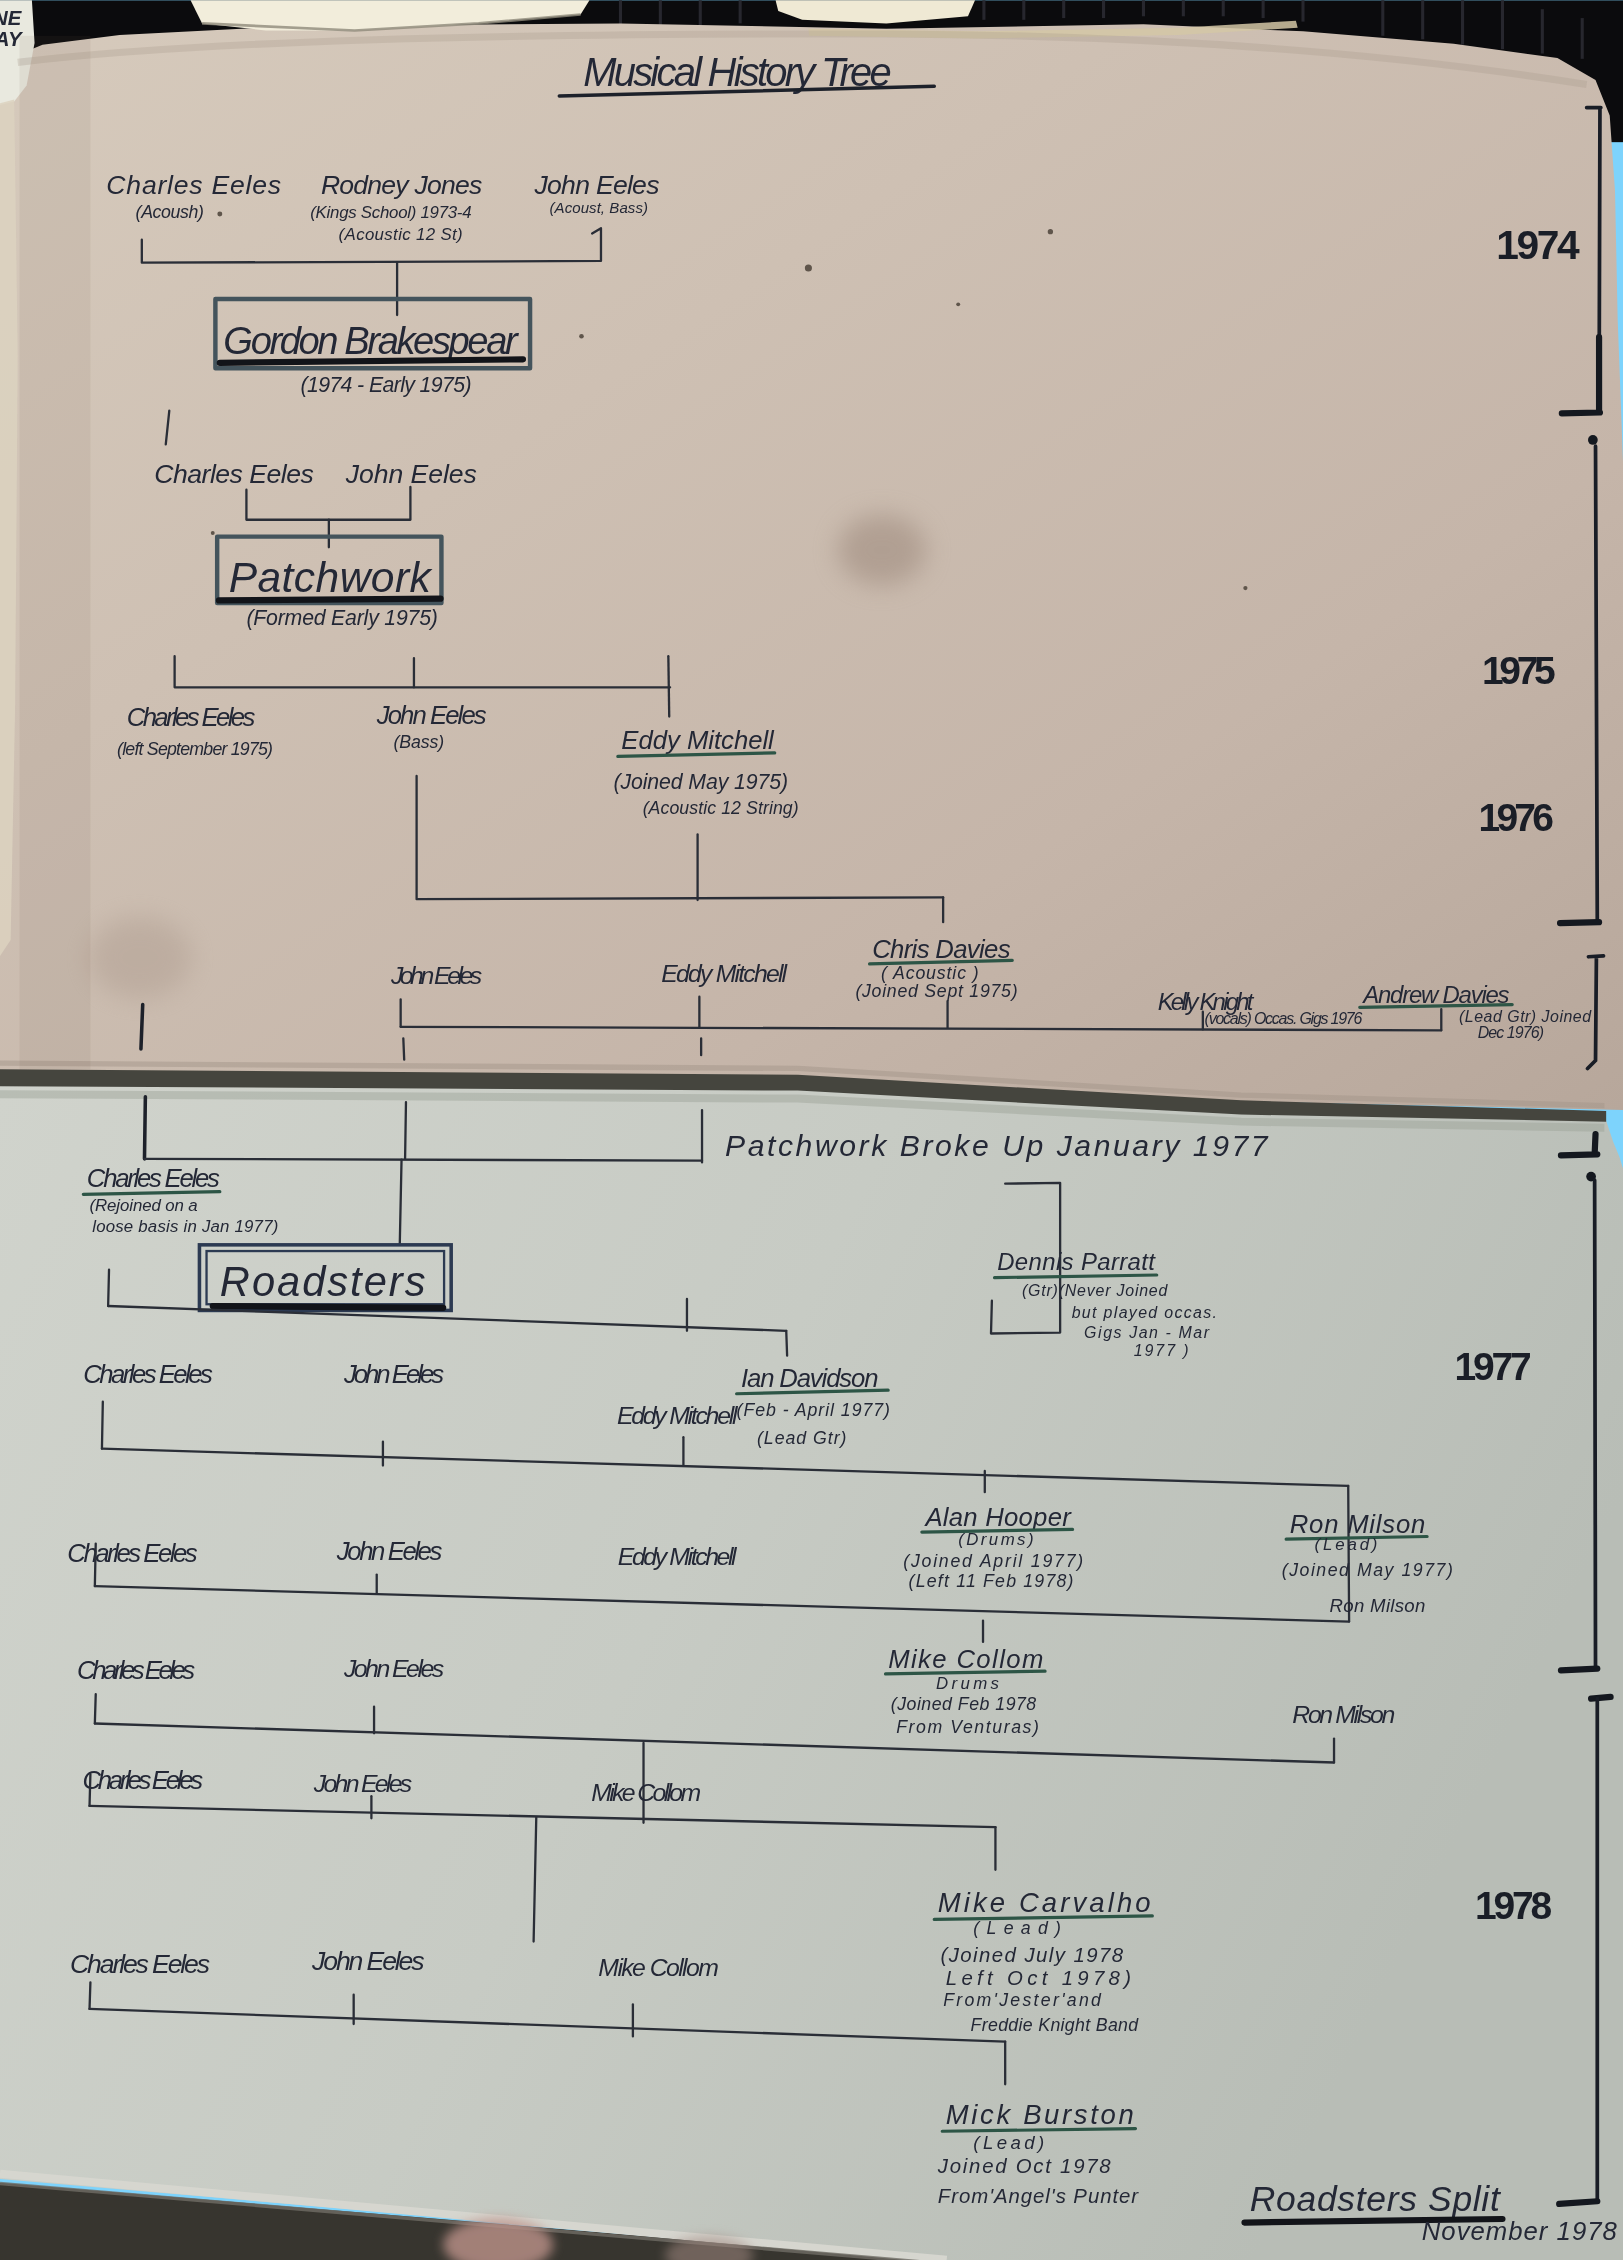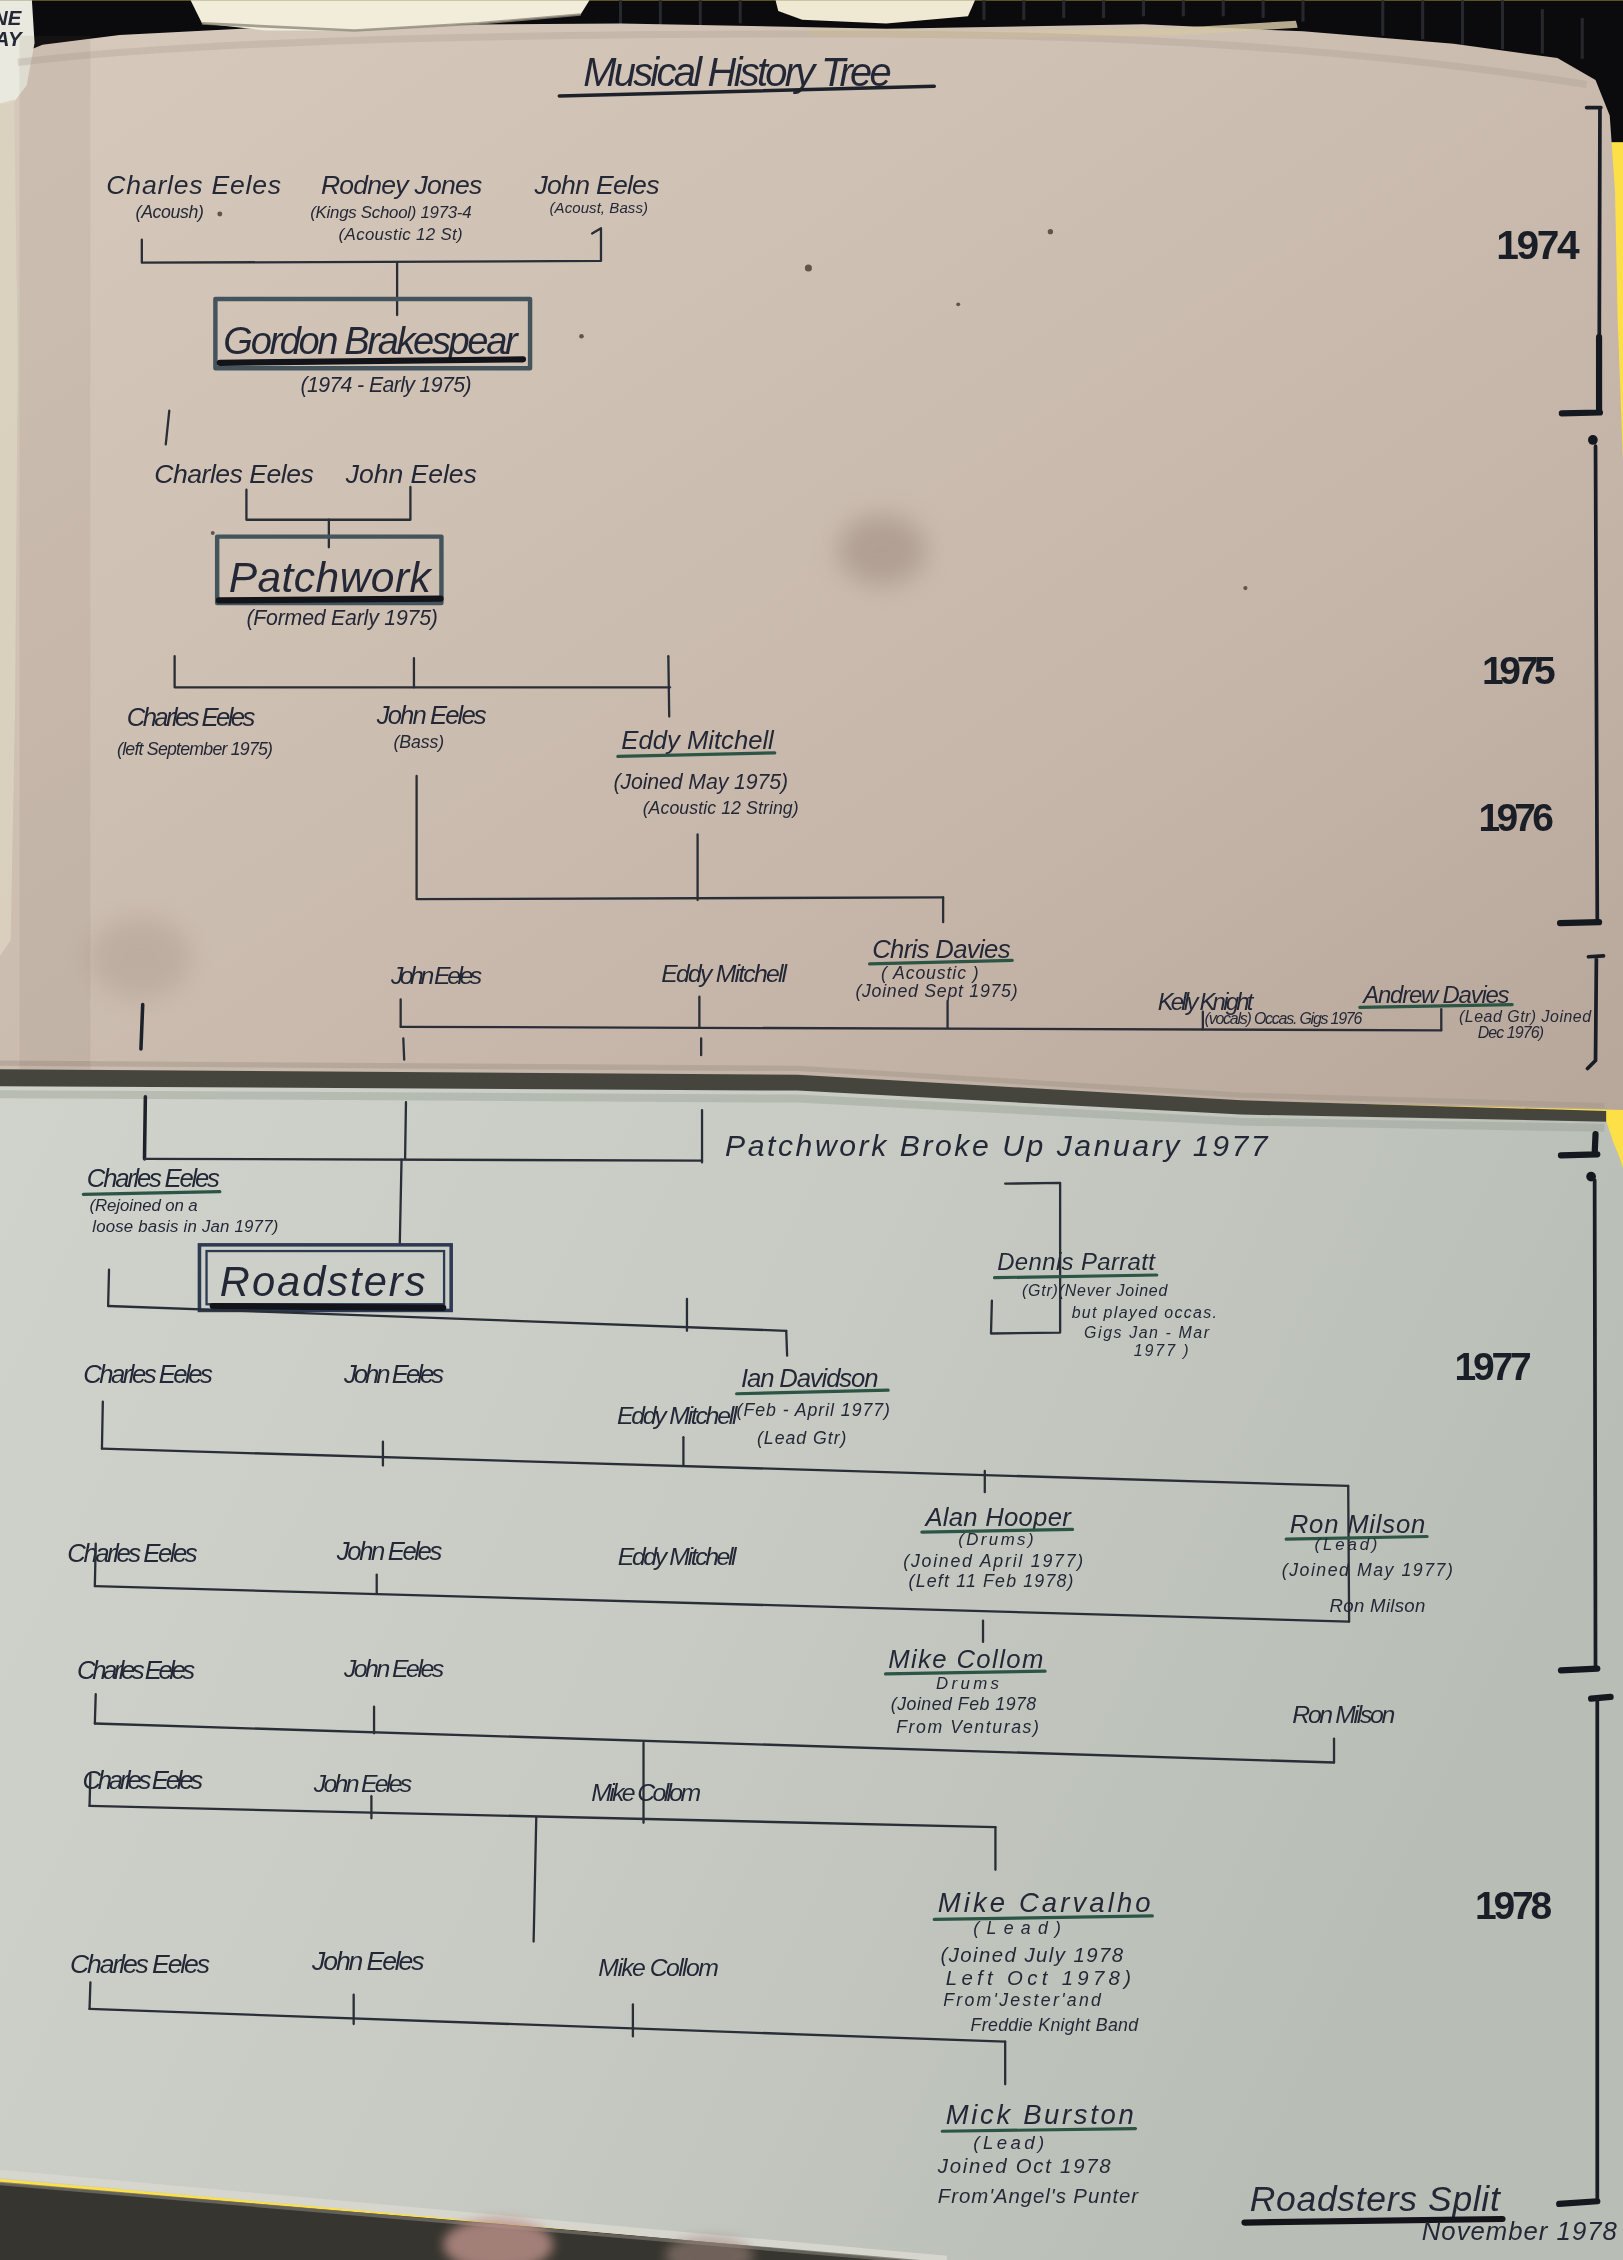--- a/index.html
+++ b/index.html
@@ -1,16 +1,16 @@
 <!DOCTYPE html>
 <html style="font-size:14px"><head>
 <meta charset="utf-8">
 <style>
 html,body{margin:0;padding:0;background:#0b0b0d;}
-#page{position:relative;width:1623px;height:2261px;overflow:hidden;background:#fde047;}
+#page{position:relative;width:1623px;height:2261px;overflow:hidden;background:#7dd3fc;}
 svg{position:absolute;top:0;left:0;display:block;}
 text{font-family:"Liberation Sans",sans-serif;font-style:italic;fill:#242836;}
 .yr{font-style:normal;font-weight:bold;fill:#1a1e27;letter-spacing:3px;}
 .k{stroke:#2a2e37;stroke-width:2.6;fill:none;stroke-linecap:round;stroke-linejoin:round;}
 .kt{stroke:#1d212a;stroke-width:4;fill:none;stroke-linecap:round;}
 .ax{stroke:#191d26;stroke-width:4.2;fill:none;stroke-linecap:round;}
 .axt{stroke:#14181f;stroke-width:7;fill:none;stroke-linecap:round;}
 .gu{stroke:#2d5546;stroke-width:3.6;fill:none;stroke-linecap:round;}
 .bu{stroke:#121419;stroke-width:7;fill:none;stroke-linecap:round;}
 .bx{stroke:#44545c;stroke-width:5;fill:none;stroke-linejoin:round;}

